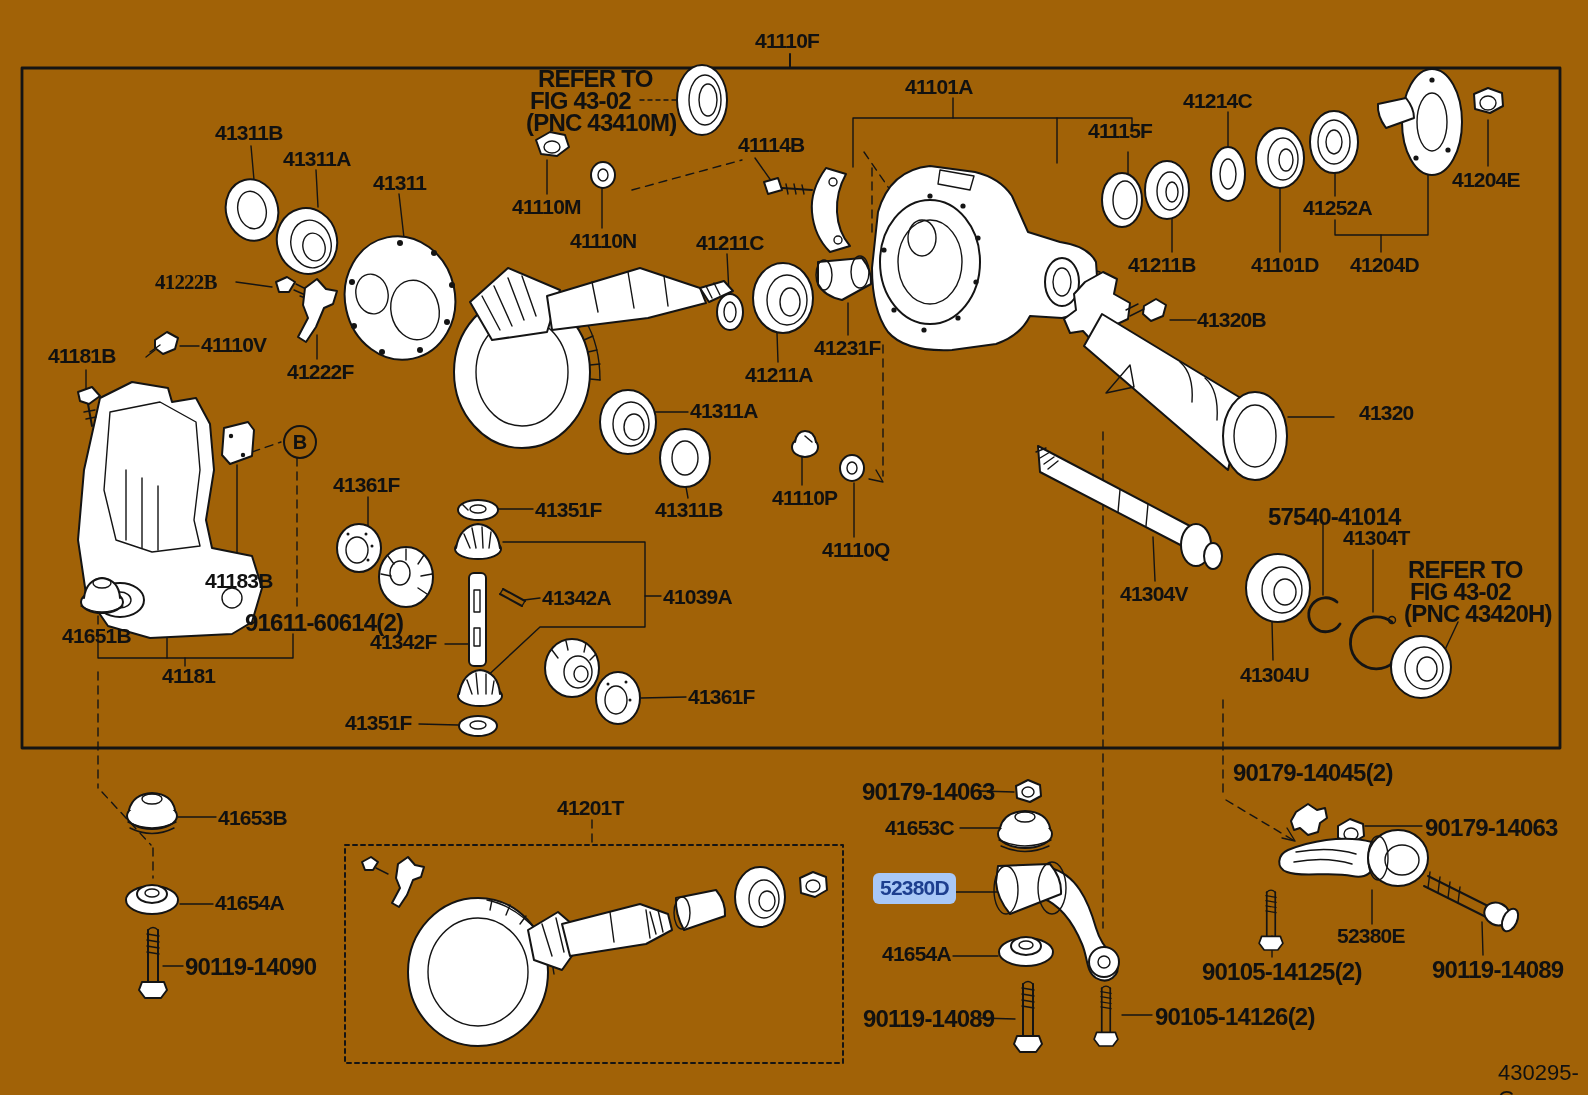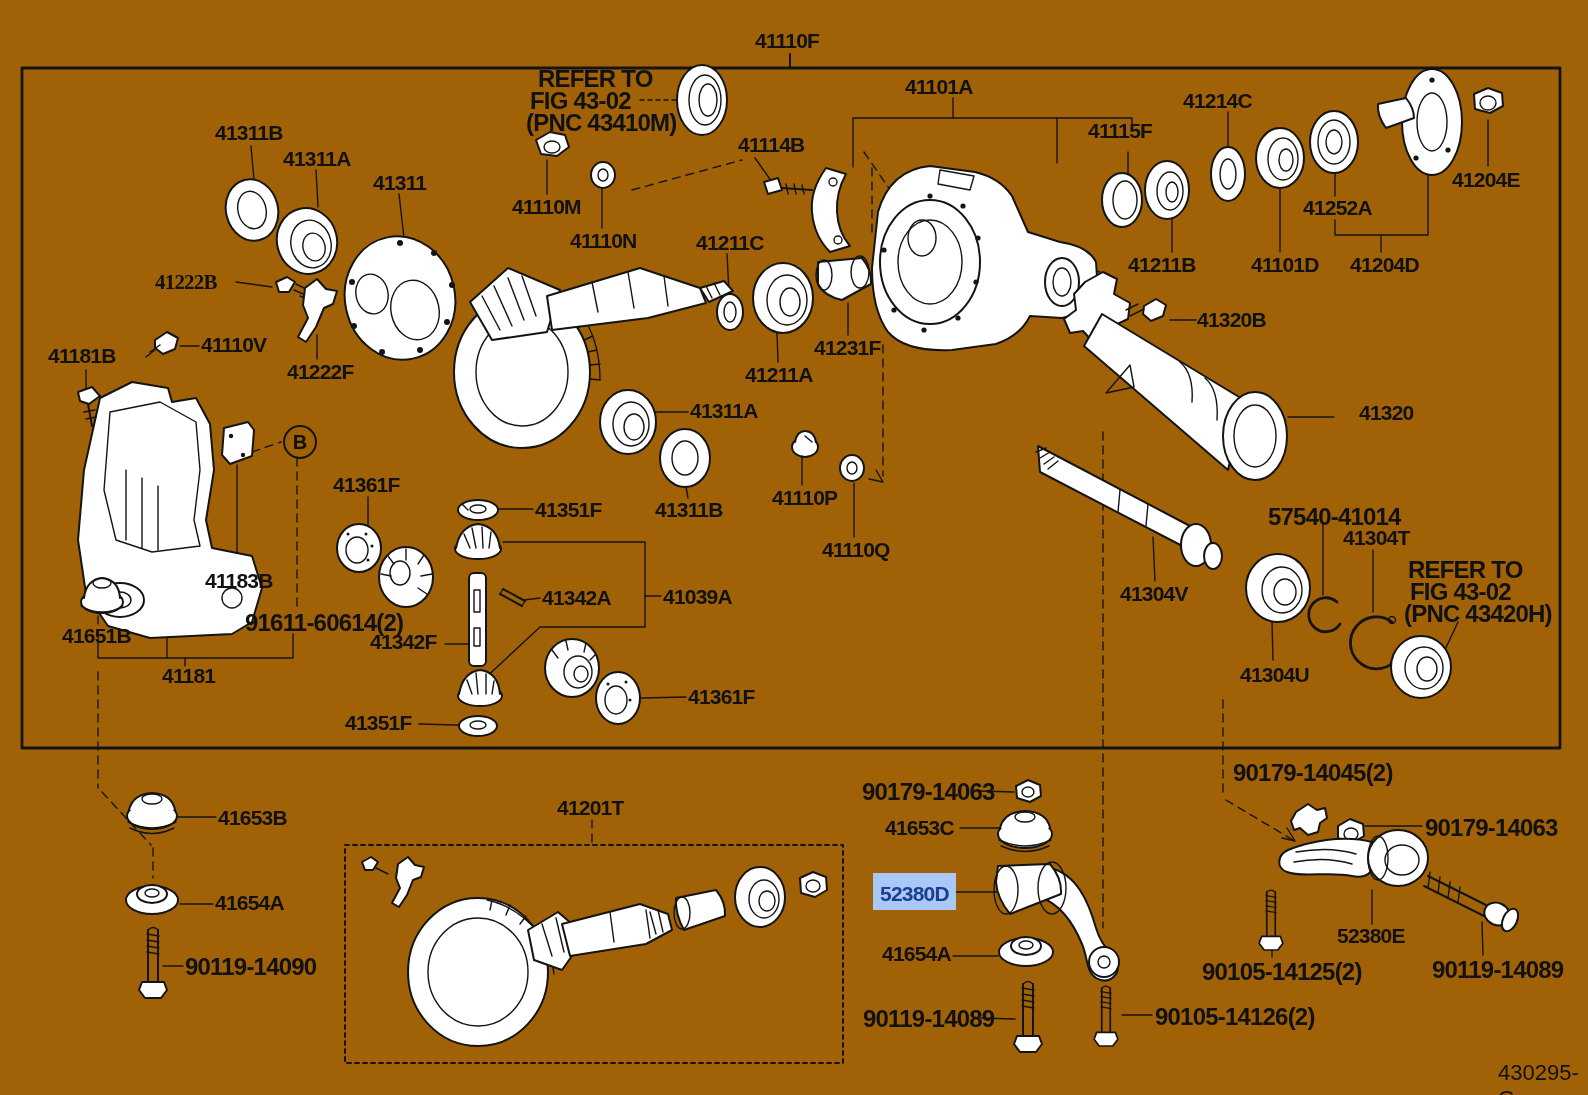--- a/index.html
+++ b/index.html
@@ -9,21 +9,21 @@
   svg .s{stroke:#141414;stroke-width:2;fill:none;stroke-linecap:round;stroke-linejoin:round;}
   svg .f{fill:#ffffff;}
   svg .thin{stroke-width:1.4;}
   svg .thick{stroke-width:2.8;}
   svg .d{stroke-dasharray:8 6;}
   svg .d2{stroke-dasharray:4 4;}
   svg .dot{fill:#141414;stroke:none;}
   .lbl{position:absolute;white-space:nowrap;font-weight:700;font-size:21px;
        letter-spacing:-0.8px;color:#111;line-height:1.05;}
   .lbl.small{font-size:24px;}
-  .lbl.hl{background:#a9c8f7;color:#1d3e8f;padding:10px 7px 5px 7px;}
+  .lbl.hl{background:#a9c8f7;color:#1d3e8f;padding:4px 7px 5px 7px;border-radius:6px;}
   .callout-b{position:absolute;width:30px;height:30px;border:2.5px solid #141414;border-radius:50%;
        display:flex;align-items:center;justify-content:center;font-weight:700;font-size:20px;color:#111;}
   .footer{position:absolute;font-weight:400;font-size:22px;color:#111;letter-spacing:0;}
 </style>
 </head>
 <body>
 
 <div class="stage">
 
 <svg width="1588" height="1095" viewBox="0 0 1588 1095">

